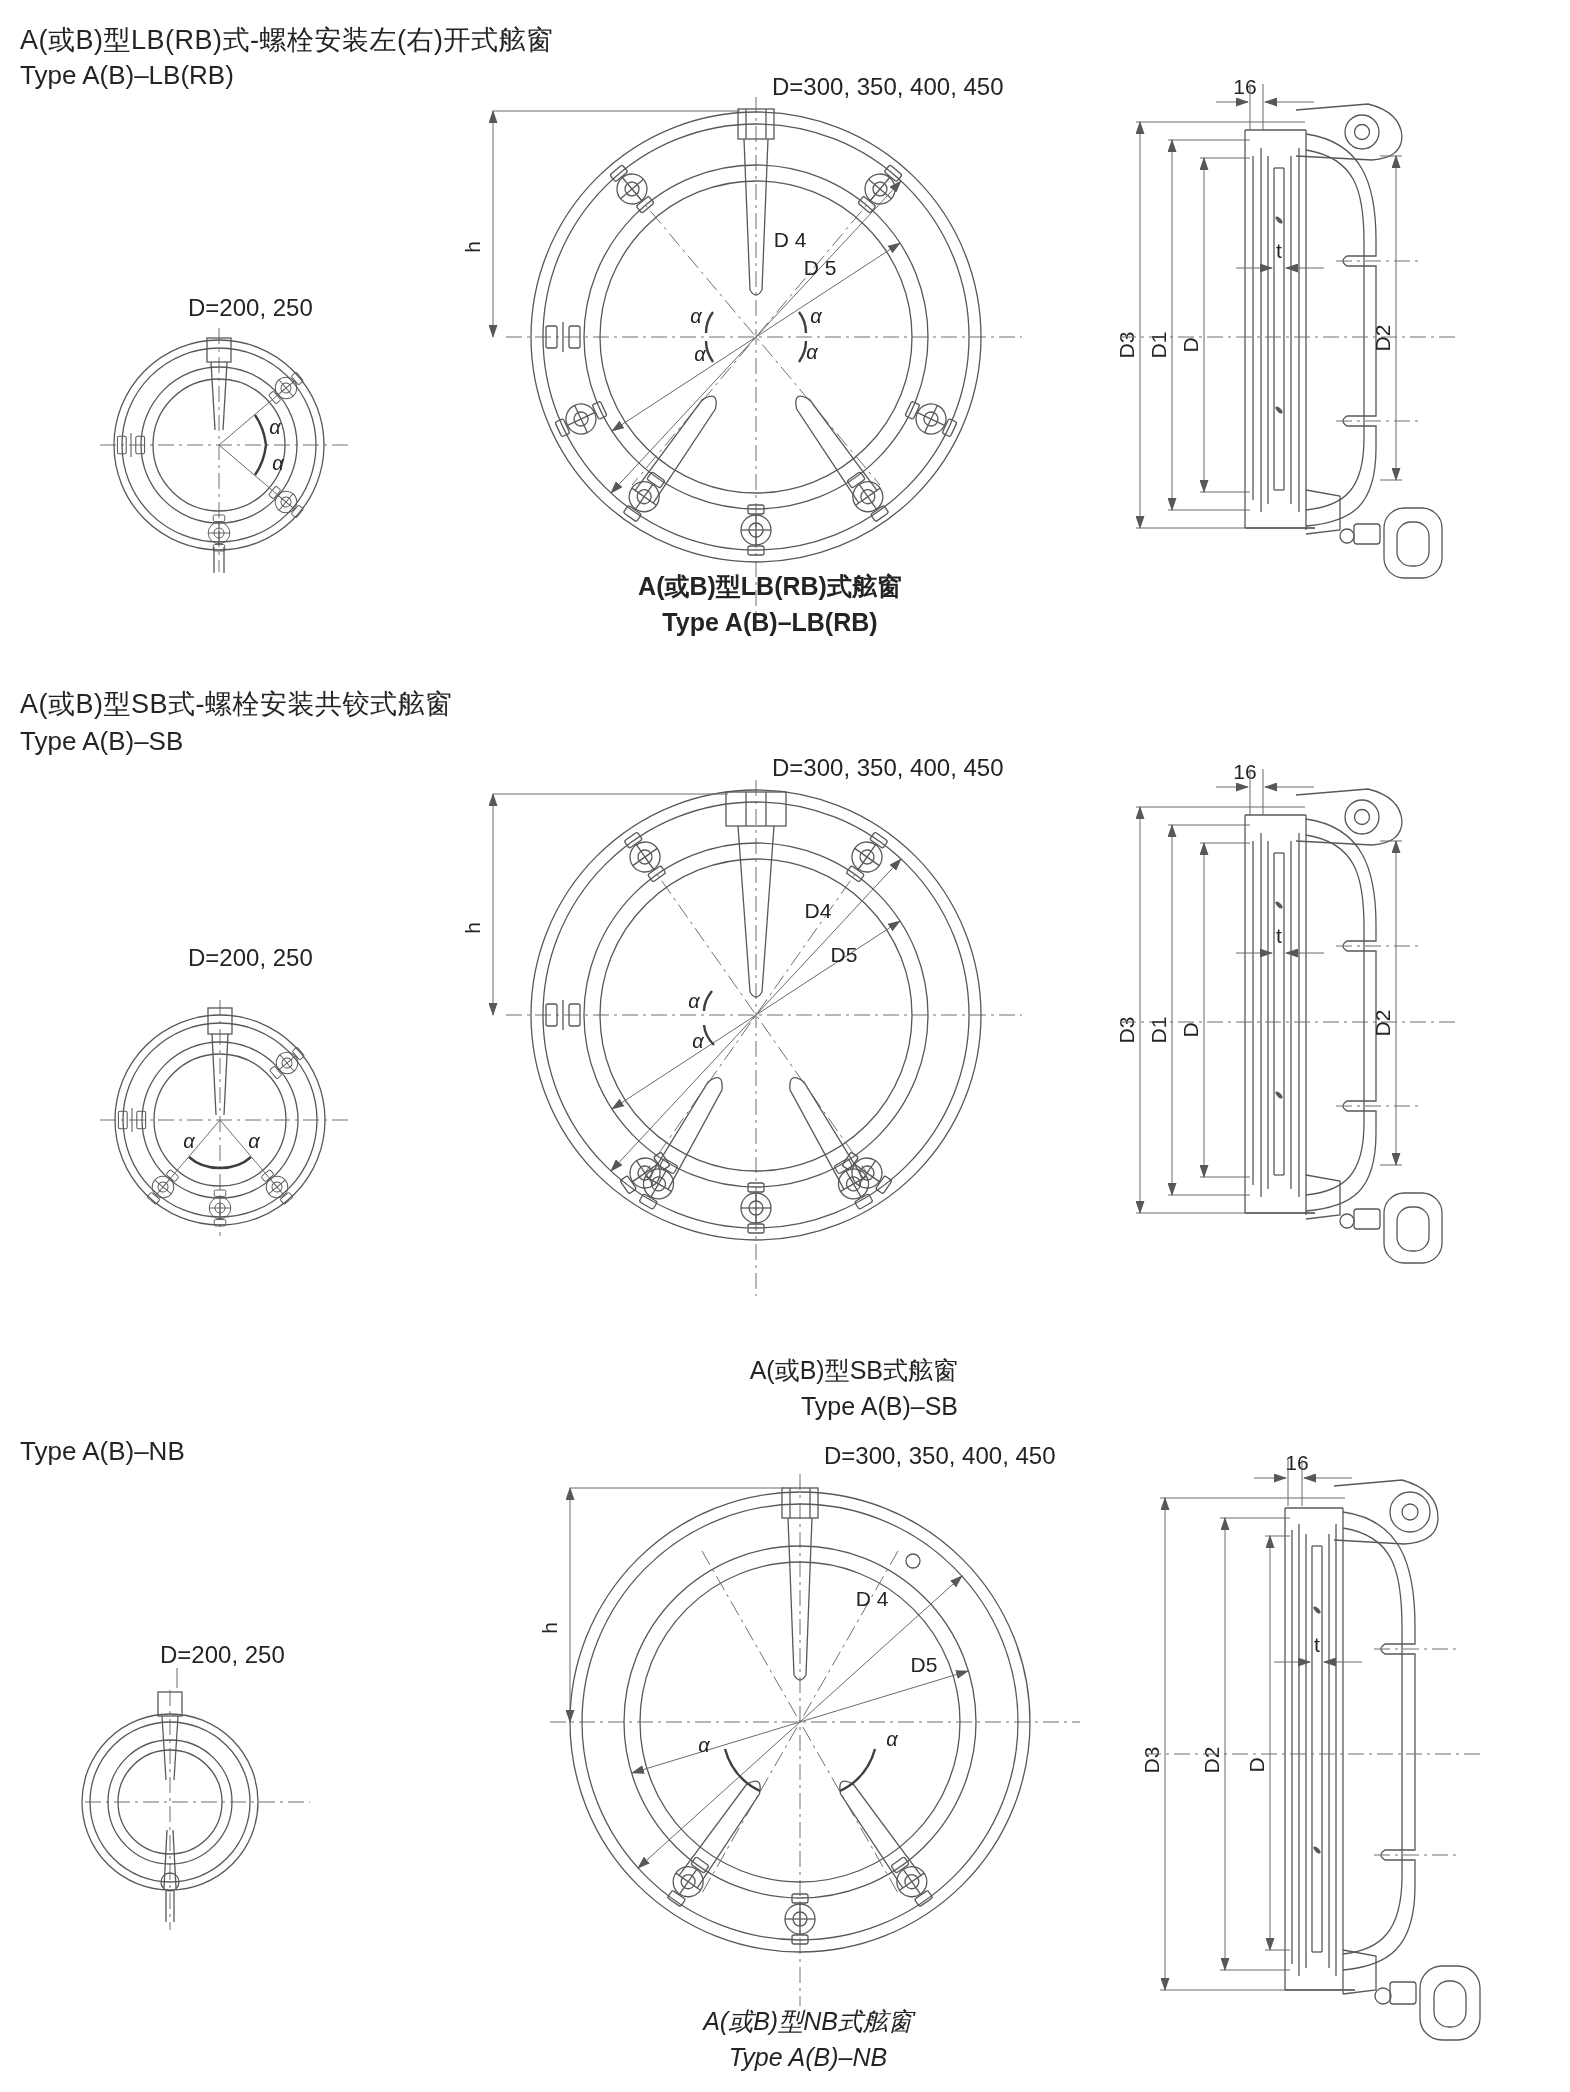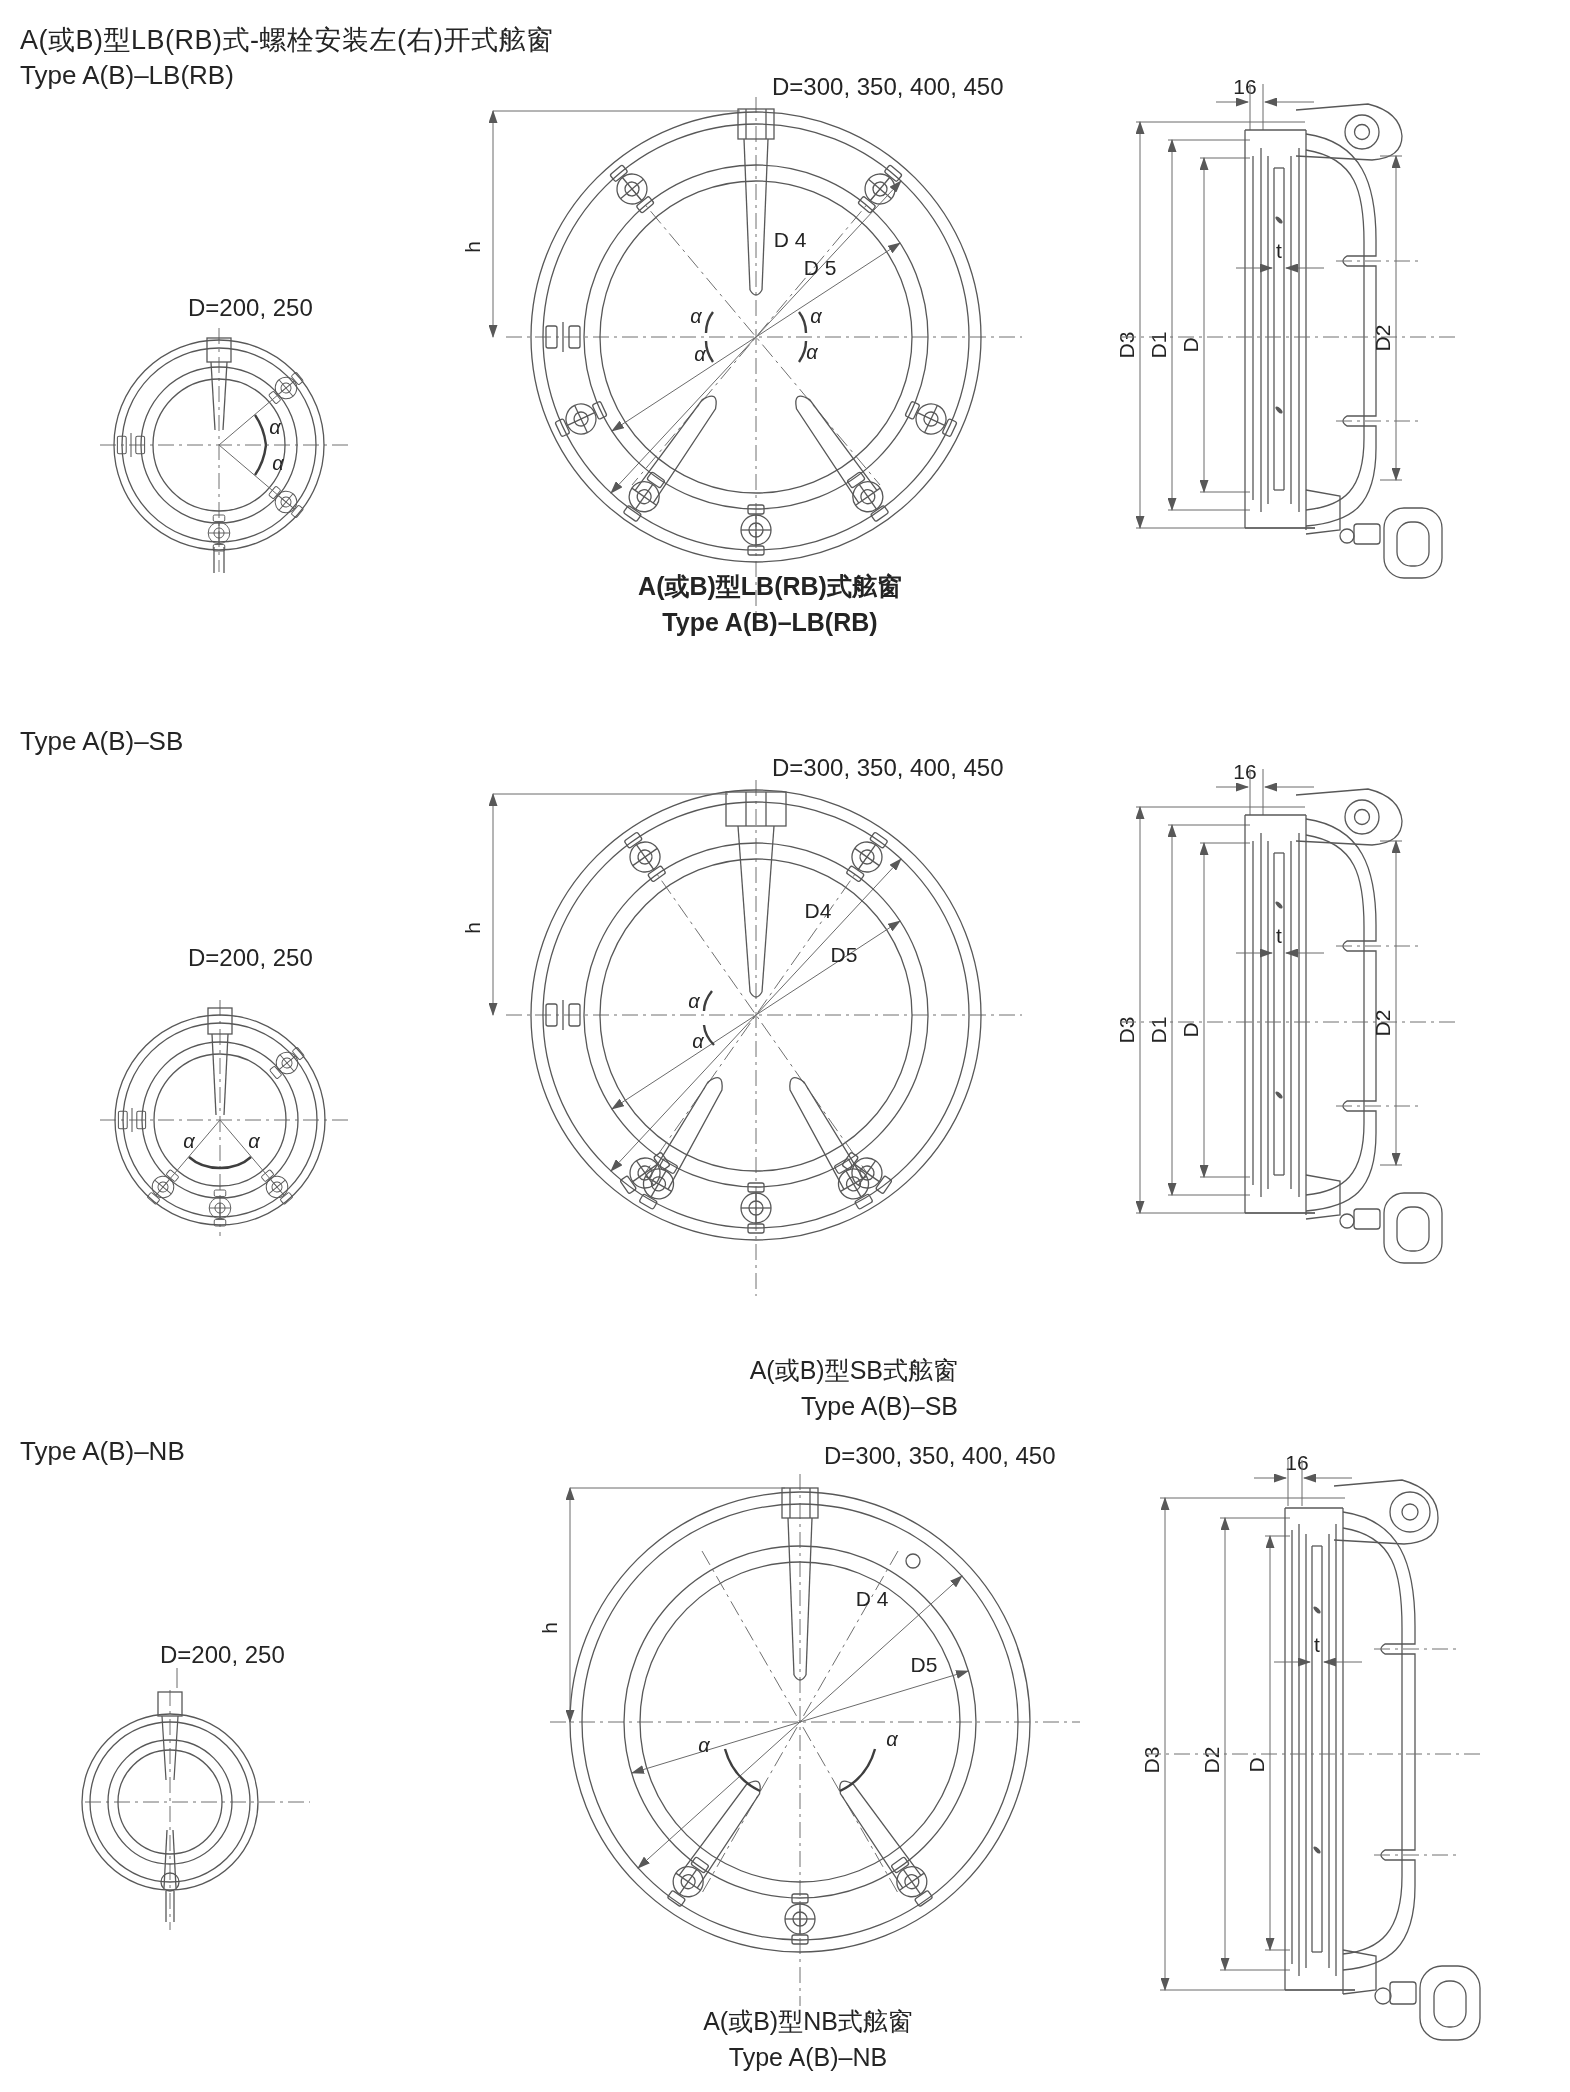--- a/index.html
+++ b/index.html
@@ -221,20 +221,21 @@
       <rect class="ln" x="297" y="462" width="32" height="44" rx="14"></rect>
     </g>
   </svg>
 
   <div class="abs caption" style="left:590px;top:568px;width:360px;font-weight:bold;">
     <div>A(或B)型LB(RB)式舷窗</div>
     <div>Type A(B)–LB(RB)</div>
   </div>
 
   
+  <div class="abs title-cn" style="left:20px;top:686px;">A(或B)型SB式-螺栓安装共铰式舷窗</div>
   <div class="abs title-en" style="left:20px;top:726px;">Type A(B)–SB</div>
 
   
   <svg class="abs" style="left:85px;top:930px;" width="290" height="310" viewBox="0 0 290 310">
     <text x="103" y="36" class="dlab">D=200, 250</text>
     <g>
       <line class="cl" x1="15" y1="190" x2="268" y2="190"></line>
       <line class="cl" x1="135" y1="70" x2="135" y2="306"></line>
     </g>
     <g>
@@ -534,18 +535,18 @@
     </g>
     <g>
       <path class="ln" d="M223,520 L256,526 L256,560 L223,564"></path>
       <circle class="ln" cx="263" cy="566" r="8"></circle>
       <rect class="ln" x="270" y="552" width="26" height="22" rx="3"></rect>
       <rect class="ln" x="300" y="536" width="60" height="74" rx="22"></rect>
       <rect class="ln" x="314" y="551" width="32" height="46" rx="15"></rect>
     </g>
   </svg>
 
-  <div class="abs caption" style="left:628px;top:2003px;width:360px;">
+  <div class="abs caption" style="left:628px;top:2003px;width:360px;font-style:italic;">
     <div>A(或B)型NB式舷窗</div>
     <div>Type A(B)–NB</div>
   </div>
 
 </div>
 
 </body></html>

